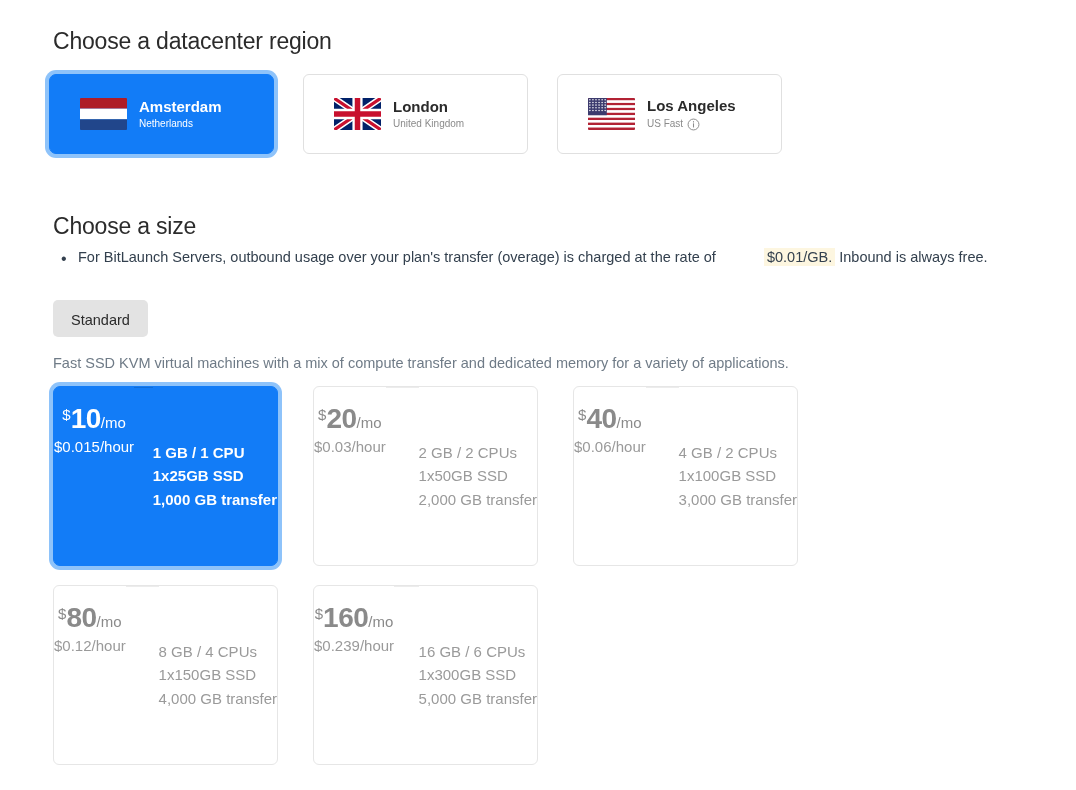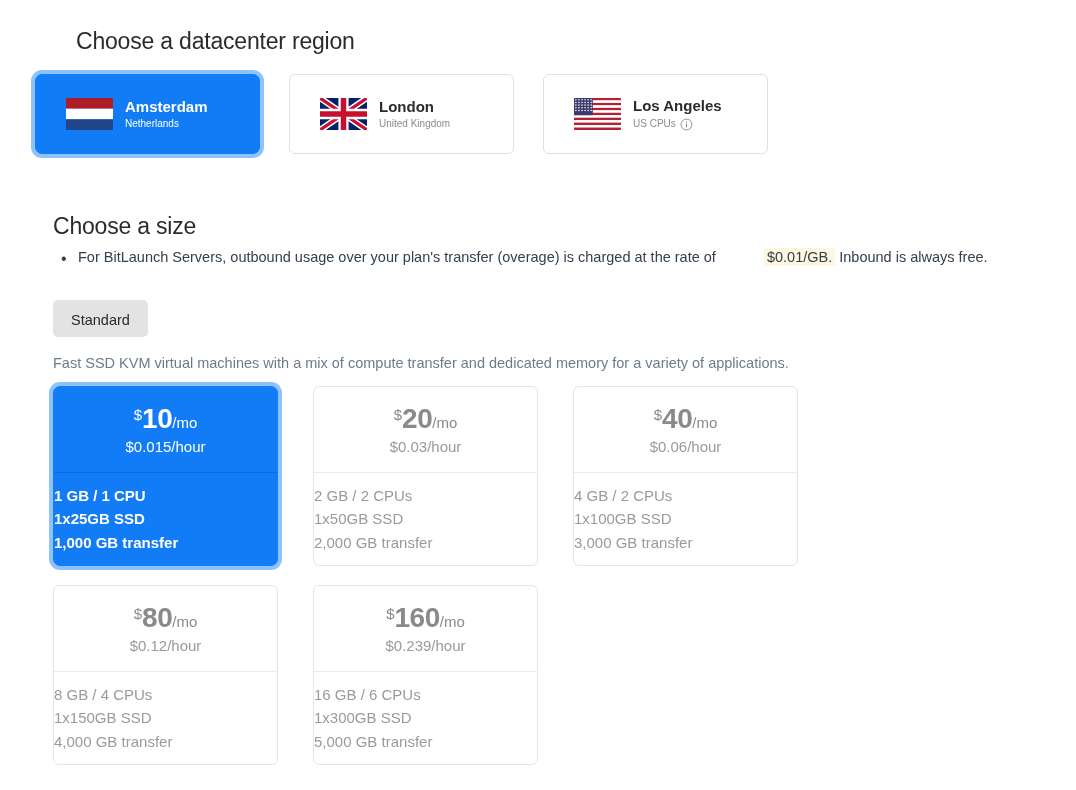--- a/index.html
+++ b/index.html
@@ -24,28 +24,28 @@
   
   .section-title {
     position: absolute;
     left: 53px;
     font-size: 23px;
     font-weight: 400;
     color: #2b2b2b;
     letter-spacing: -0.2px;
     white-space: nowrap;
   }
-  #region-title { top: 28px; margin-left: 23px; }
+  #region-title { top: 28px; }
   #size-title  { top: 213px; }
 
   
   .region-row {
     position: absolute;
     top: 74px;
-    left: 35px;
+    left: 49px;
     display: flex;
     gap: 29px;
   }
   .region-card {
     width: 225px;
     height: 80px;
     border: 1px solid #e0e0e0;
     border-radius: 6px;
     background: #ffffff;
     display: flex;
@@ -156,21 +156,20 @@
     flex-wrap: wrap;
     gap: 19px 35px;
   }
   .plan-card {
     width: 225px;
     height: 180px;
     background: #ffffff;
     border: 1px solid #e6e6e6;
     border-radius: 6px;
     display: flex;
-    flex-direction: column;
     cursor: pointer;
     overflow: hidden;
   }
   .plan-card.selected {
     background: #127cf7;
     border: 1px solid #127cf7;
     box-shadow: 0 0 0 4px #8ec3fa;
     border-radius: 7px;
   }
   .plan-top {
@@ -307,21 +306,21 @@
             <circle cx="2.4" cy="15.5" r="0.95" fill="#ffffff"></circle>
             <circle cx="6.3" cy="15.5" r="0.95" fill="#ffffff"></circle>
             <circle cx="10.2" cy="15.5" r="0.95" fill="#ffffff"></circle>
             <circle cx="14.1" cy="15.5" r="0.95" fill="#ffffff"></circle>
             <circle cx="18" cy="15.5" r="0.95" fill="#ffffff"></circle>
             <circle cx="21.9" cy="15.5" r="0.95" fill="#ffffff"></circle>
           </svg></span>
         <div class="region-text">
           <div class="region-name">Los Angeles</div>
           <div class="region-sub">
-            <span>US CPUs</span>
+            <span>US Fast</span>
             <span class="info-icon">
               <svg viewBox="0 0 16 16" width="13" height="13">
                 <circle cx="8" cy="8" r="6.7" fill="none" stroke="currentColor" stroke-width="1.2"></circle>
                 <rect x="7.35" y="6.6" width="1.3" height="5" fill="currentColor"></rect>
                 <rect x="7.35" y="3.9" width="1.3" height="1.6" fill="currentColor"></rect>
               </svg>
             </span>
           </div>
         </div>
       </div>

